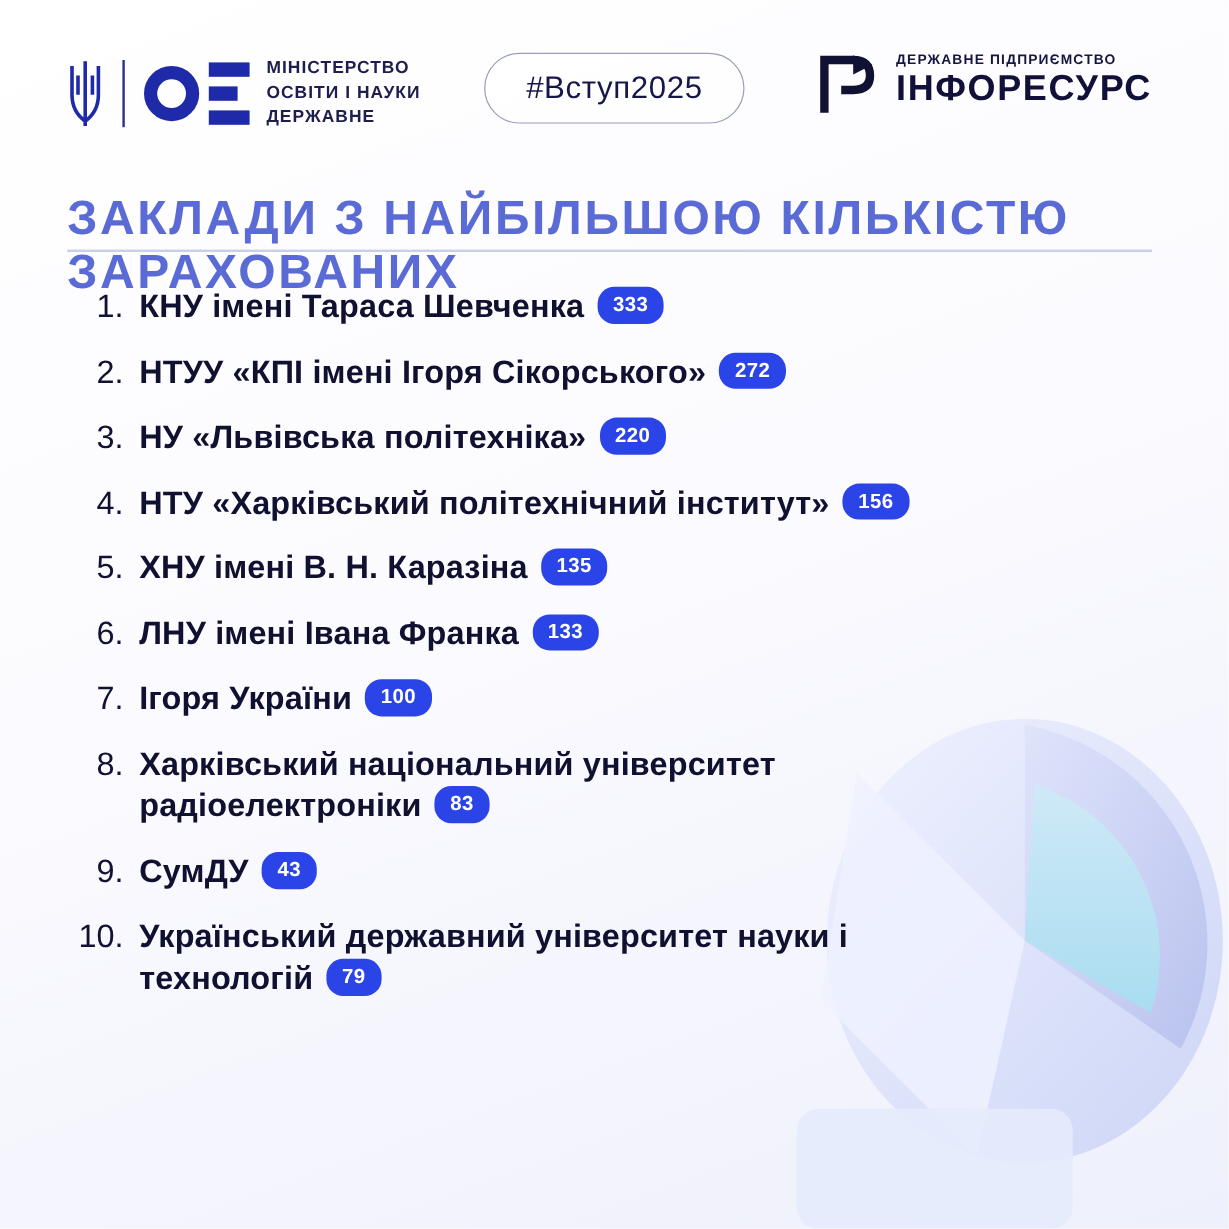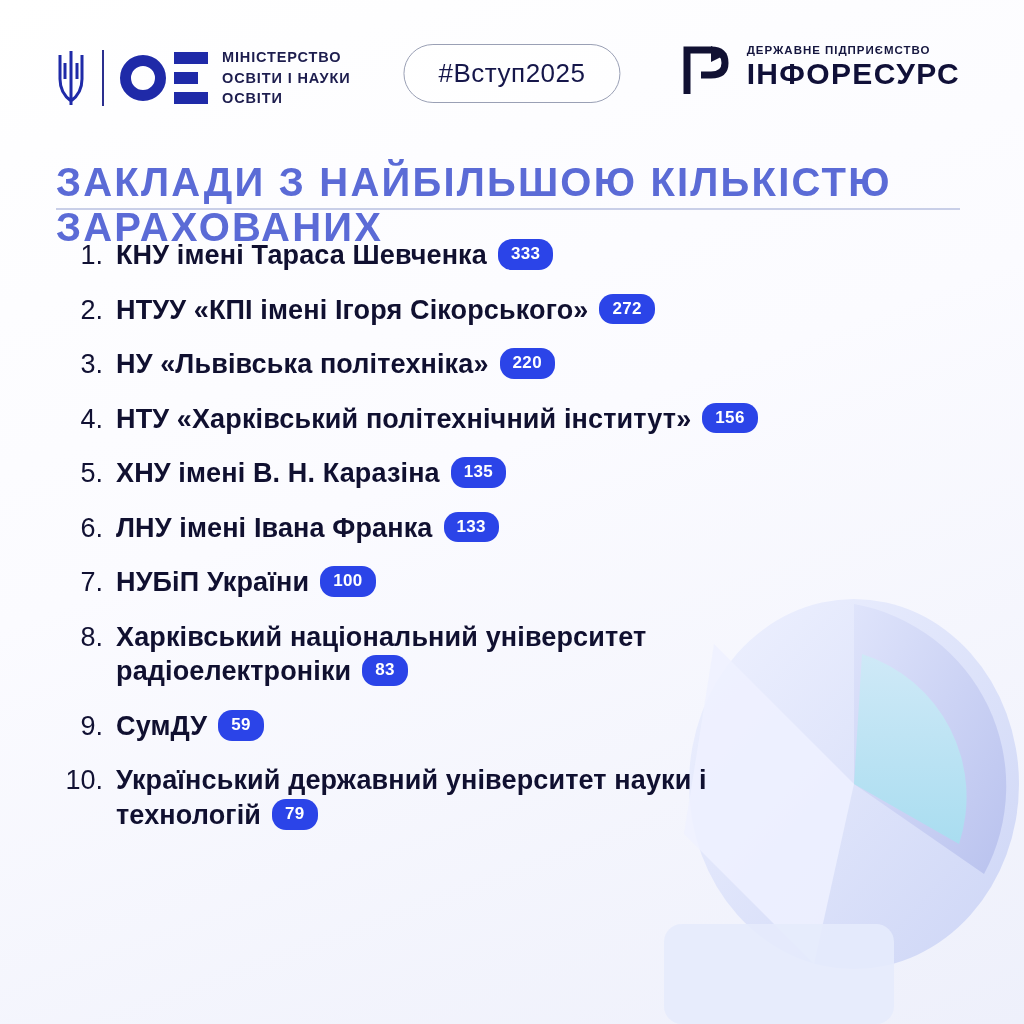--- a/index.html
+++ b/index.html
@@ -188,21 +188,21 @@
         <div class="o-ring"></div>
         <div class="eq-bars">
           <span></span>
             <span class="short"></span>
             <span></span>
         </div>
       </div>
       <div class="mon-text">
         <div>МІНІСТЕРСТВО</div>
         <div>ОСВІТИ І НАУКИ</div>
-        <div>ОСВІТИ</div>
+        <div>ДЕРЖАВНЕ</div>
       </div>
     </div>
   </div>
 
   <div class="hashtag">#Вступ2025</div>
 
   <div class="inforesurs">
     <svg class="ir-mark" viewBox="0 0 52 54">
       <path d="M6 50 L6 6 L30 6 Q44 6 44 19 Q44 31 30 31 L20 31" stroke="#111133" stroke-width="7" fill="none"></path>
       <path d="M30 2 L46 10 L30 18 Z" fill="#111133"></path>
@@ -278,35 +278,35 @@
     <div class="row">
       <div class="rank">6.</div>
       <div class="name-wrap">
         <span>ЛНУ імені Івана Франка</span><span class="badge">133</span>
       </div>
     </div>
 
     <div class="row">
       <div class="rank">7.</div>
       <div class="name-wrap">
-        <span>НУБіП України</span><span class="badge">100</span>
+        <span>Ігоря України</span><span class="badge">100</span>
       </div>
     </div>
 
     <div class="row">
       <div class="rank">8.</div>
       <div class="name-wrap" style="max-width:560px">
         <span>Харківський національний університет радіоелектроніки</span><span class="badge">83</span>
       </div>
     </div>
 
     <div class="row">
       <div class="rank">9.</div>
       <div class="name-wrap">
-        <span>СумДУ</span><span class="badge">59</span>
+        <span>СумДУ</span><span class="badge">43</span>
       </div>
     </div>
 
     <div class="row">
       <div class="rank">10.</div>
       <div class="name-wrap" style="max-width:600px">
         <span>Український державний університет науки і технологій</span><span class="badge">79</span>
       </div>
     </div>
 

